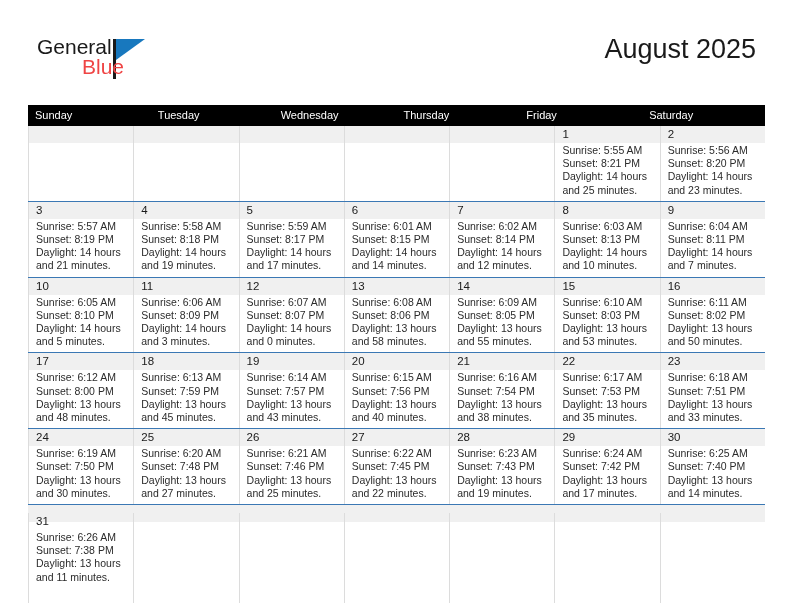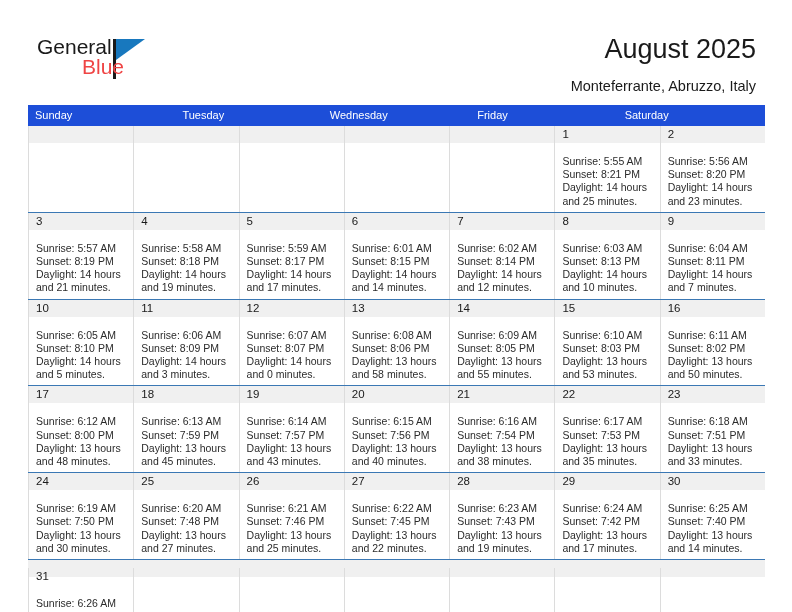--- a/index.html
+++ b/index.html
@@ -97,21 +97,21 @@
 
   
   .calendar {
     position: absolute;
     left: 28px;
     top: 105px;
     width: 737px;
   }
   .dow-row {
     display: flex;
-    background: #1d4ed8;
+    background: #000000;
     height: 21px;
   }
   .dow {
     flex: 1 1 0;
     font-size: 11px;
     color: #ffffff;
     line-height: 21px;
     padding-left: 7px;
     box-sizing: border-box;
     white-space: nowrap;
@@ -147,21 +147,21 @@
   }
   .daynum {
     height: 17px;
     line-height: 17px;
     font-size: 11.5px;
     color: #1a1a1a;
     padding-left: 7px;
     box-sizing: border-box;
   }
   .details {
-    padding: 12px 6px 4px 7px;
+    padding: 1px 6px 4px 7px;
     box-sizing: border-box;
   }
   .details div {
     font-size: 10.5px;
     line-height: 13.2px;
     color: #2b2b2b;
     white-space: nowrap;
   }
   .week-last .cell {
     min-height: 90px;
@@ -176,28 +176,28 @@
   <div class="header">
 
     <div class="logo">
       <span class="logo-general">General</span>
       <span class="logo-pole"></span>
       <span class="logo-flag"></span>
       <span class="logo-blue">Blue</span>
     </div>
 
     <div class="title">August 2025</div>
-    <div class="subtitle">Monteferrante, Abruzzo, Italy</div>
   </div>
 
   <div class="calendar">
     <div class="dow-row" id="dow-row">
         <div class="dow">Sunday</div>
         <div class="dow">Tuesday</div>
         <div class="dow">Wednesday</div>
+        <div class="dow">Thursday</div>
         <div class="dow">Friday</div>
         <div class="dow">Saturday</div>
       </div>
     <div id="weeks-container">
         <div class="week">
           <div class="week-inner-bg"></div>
           <div class="cell">
             <div class="daynum"></div>
             <div class="details"></div>
           </div>

